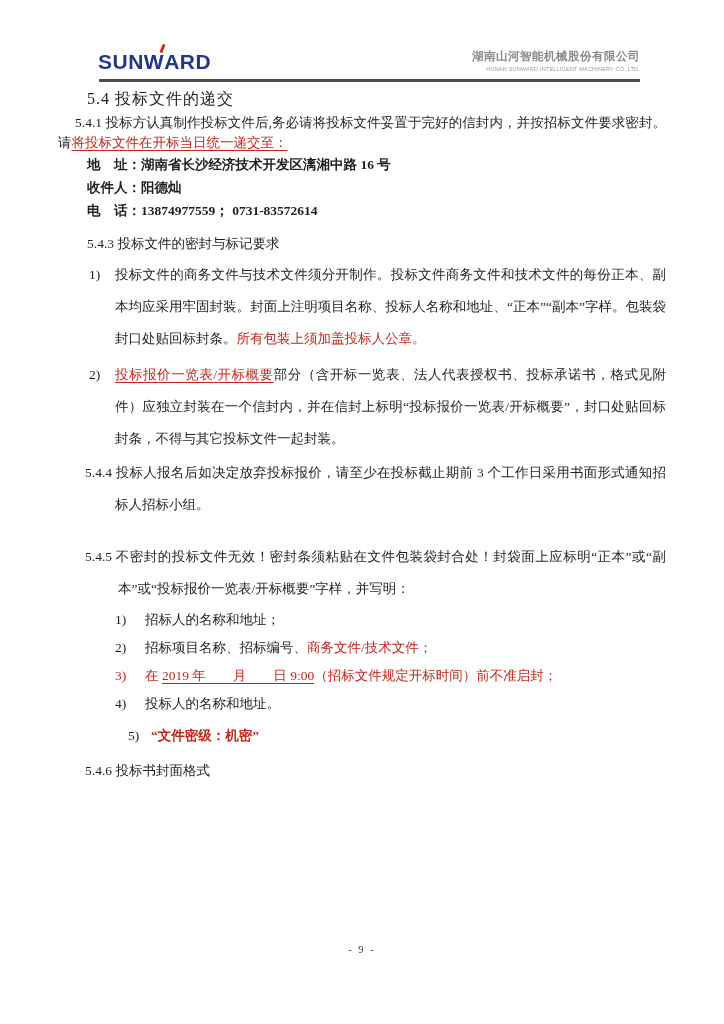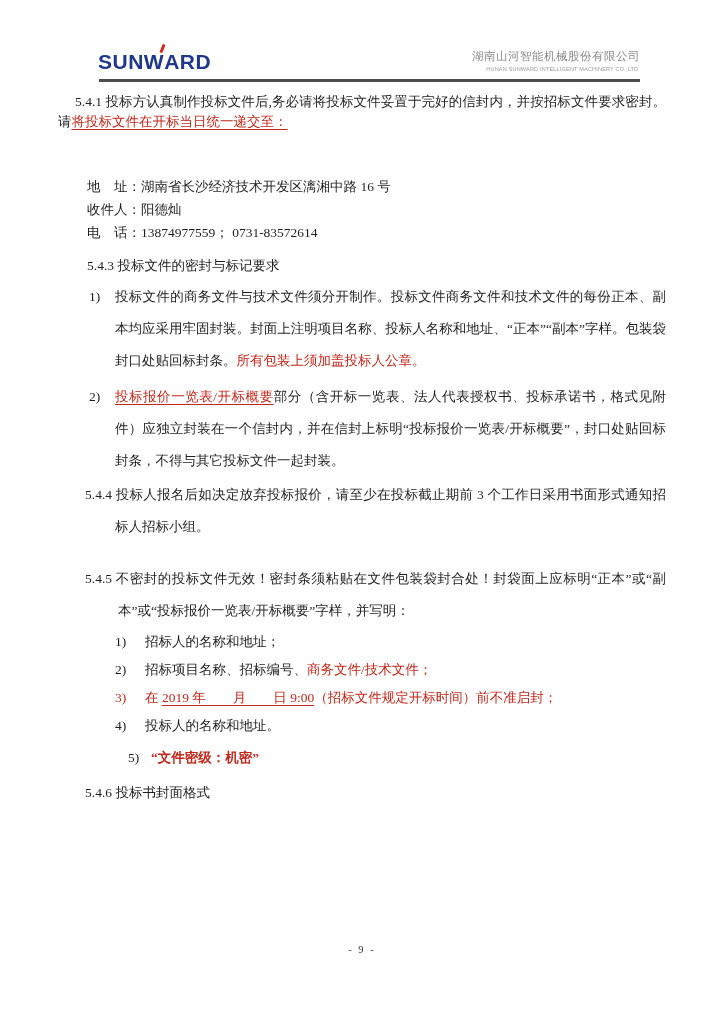--- a/index.html
+++ b/index.html
@@ -17,34 +17,34 @@
     font-weight:800; font-size:21px; letter-spacing:0.5px;
     color:#20388c; line-height:22px;
   }
   .logo .lw { position:relative; display:inline-block; }
   .logo .accent {
     position:absolute; top:-7px; right:0px; width:3px; height:9px;
     background:#d5281b; transform:rotate(22deg); border-radius:1px;
   }
   .company { position:absolute; right:84px; top:49px; text-align:right;
     font-family:"Liberation Sans","DejaVu Sans",sans-serif; }
-  .company-cn { font-size:11.5px; font-weight:normal; color:#8a8a8a; letter-spacing:0.5px; }
+  .company-cn { font-size:11.5px; font-weight:bold; color:#8a8a8a; letter-spacing:0.5px; }
   .company-en { font-size:5.5px; color:#9a9a9a; letter-spacing:0.2px; margin-top:2px; }
   .header-rule { position:absolute; left:99px; right:84px; top:79px; height:2.5px; background:#4d4d4d; }
 
   
   .content { position:absolute; left:58px; top:88px; width:608px; font-size:13.5px; }
   .red { color:#c2271b; }
   .u { text-decoration:underline; text-underline-offset:3px; text-decoration-thickness:1px; }
   .bold { font-weight:bold; }
 
   .sec-title { margin-left:29px; font-size:16px; letter-spacing:1px; line-height:21px; }
   .p541 { margin-top:4px; line-height:20px; text-align:justify; text-indent:17px; }
 
-  .addr-block { font-weight:normal; line-height:23px;margin-top:43px; }
+  .addr-block { font-weight:bold; line-height:23px; }
   .ind1 { margin-left:29px; }
   .ind2 { margin-left:71px; }
 
   .p542 { margin:7px 0 0 29px; line-height:23px; }
   .p543 { margin:10px 0 0 29px; line-height:23px; }
 
   .list-item { position:relative; margin-top:4px; padding-left:57px; line-height:32px; text-align:justify; }
   .list-item .num { position:absolute; left:31px; top:0; }
 
   .p544 { margin-top:2px; padding-left:57px; text-indent:-30px; line-height:32px; text-align:justify; }
@@ -70,20 +70,21 @@
     <span>SUN</span><span class="lw"><span>W</span><span class="accent"></span></span><span>ARD</span>
   </div>
   <div class="company">
     <div class="company-cn">湖南山河智能机械股份有限公司</div>
     <div class="company-en">HUNAN SUNWARD INTELLIGENT MACHINERY CO.,LTD.</div>
   </div>
   <div class="header-rule"></div>
 
   <div class="content">
 
+    <div class="sec-title">5.4 投标文件的递交</div>
 
     <div class="p541">
       <span>5.4.1 投标方认真制作投标文件后,务必请将投标文件妥置于完好的信封内，并按招标文件要求密封。请</span><span class="red u">将投标文件在开标当日统一递交至：</span>
     </div>
 
     <div class="addr-block">
       <div class="ind1">
         <span>地　址：</span><span>湖南省长沙经济技术开发区漓湘中路 16 号</span>
       </div>
       <div class="ind1">

